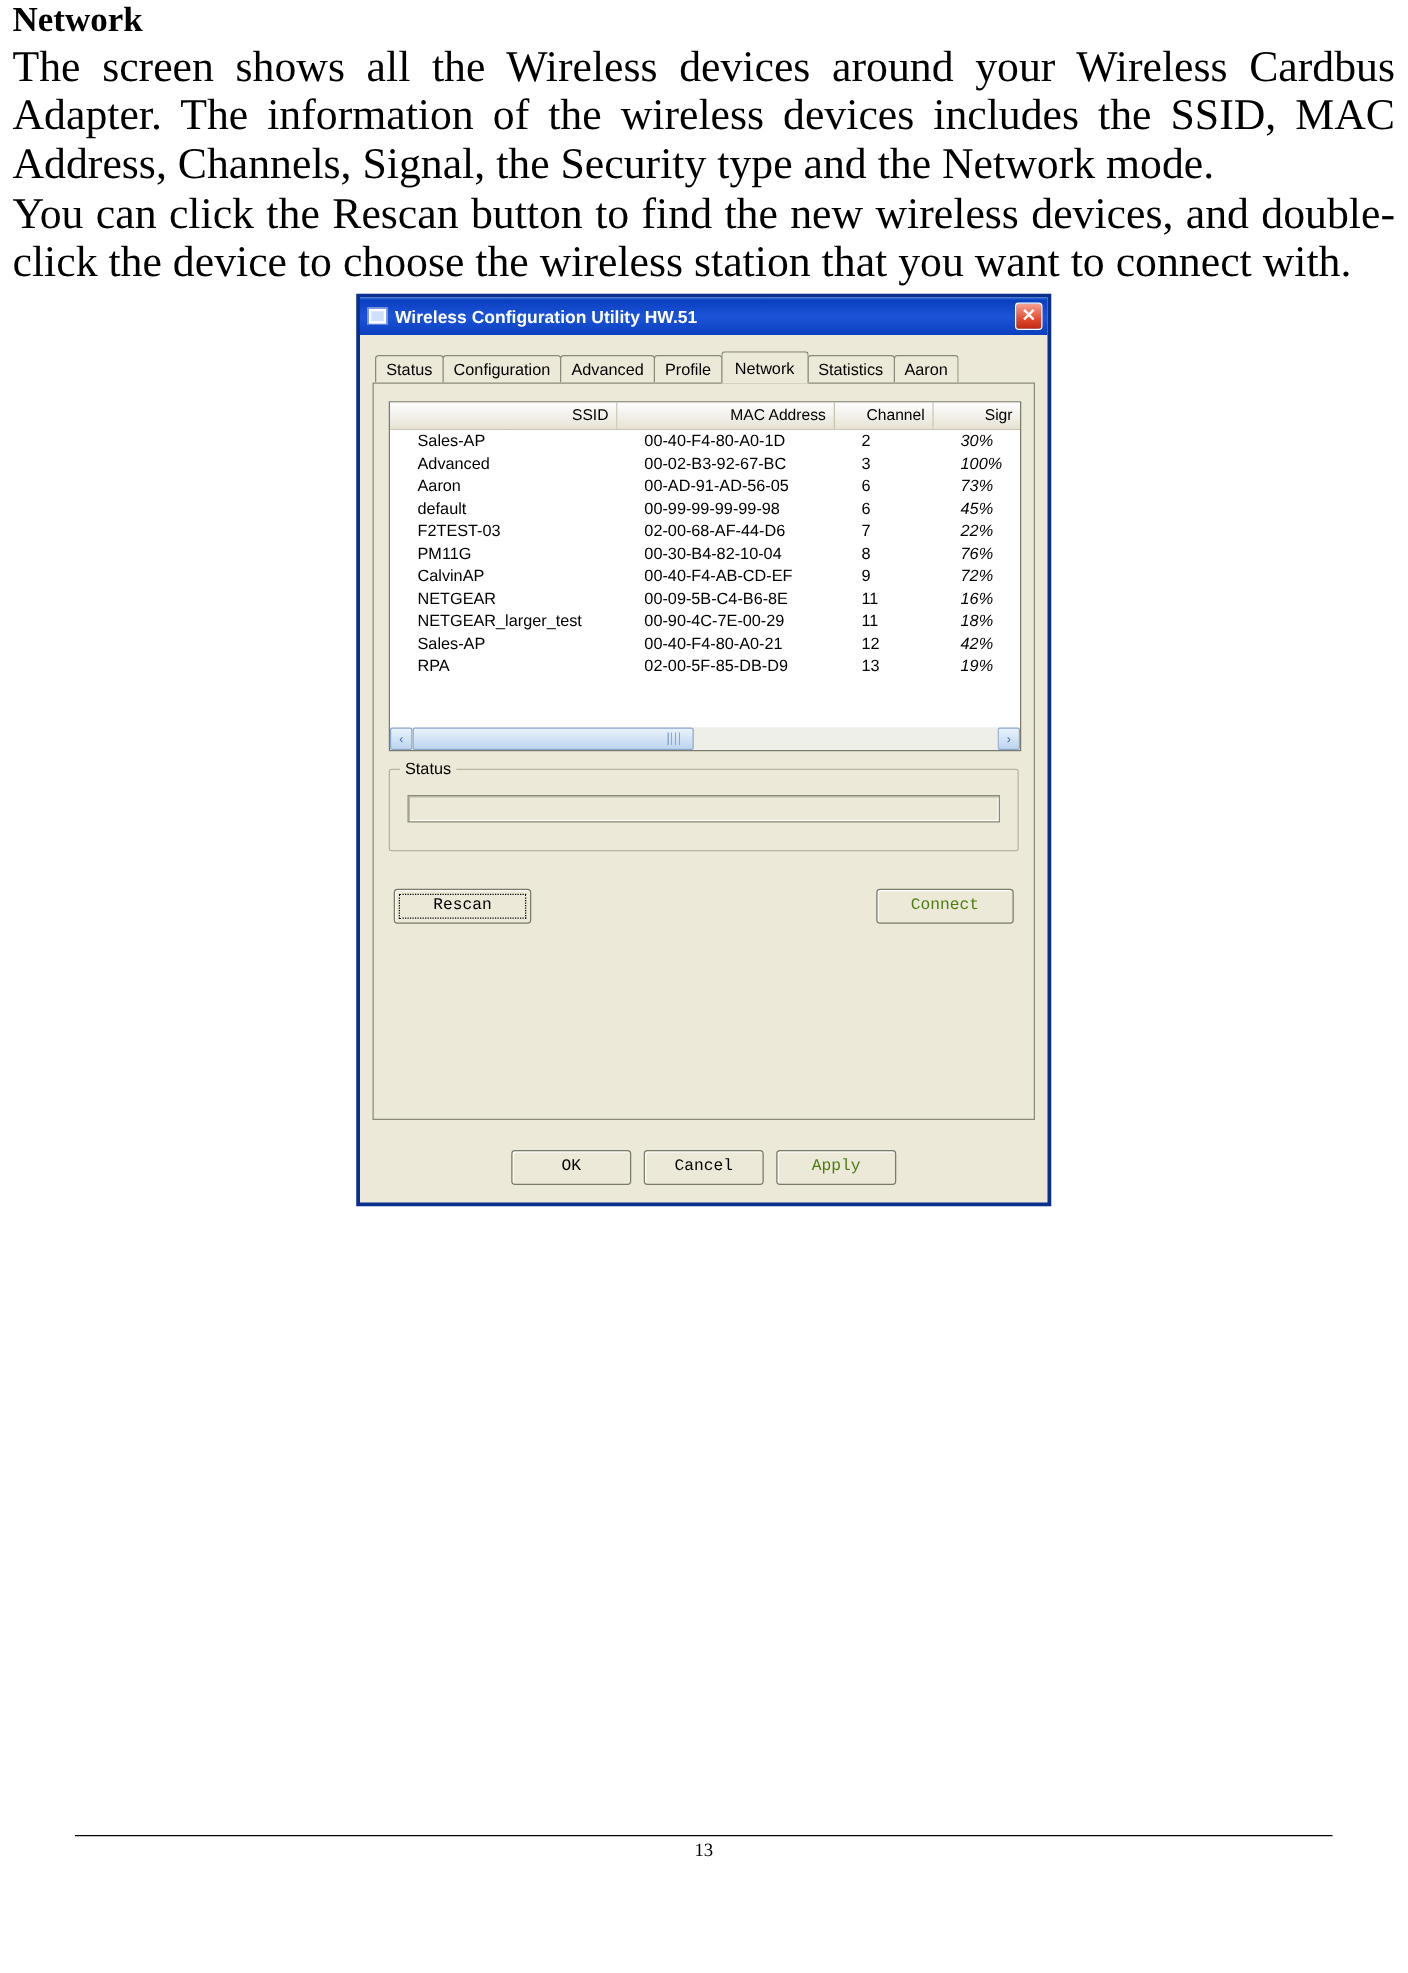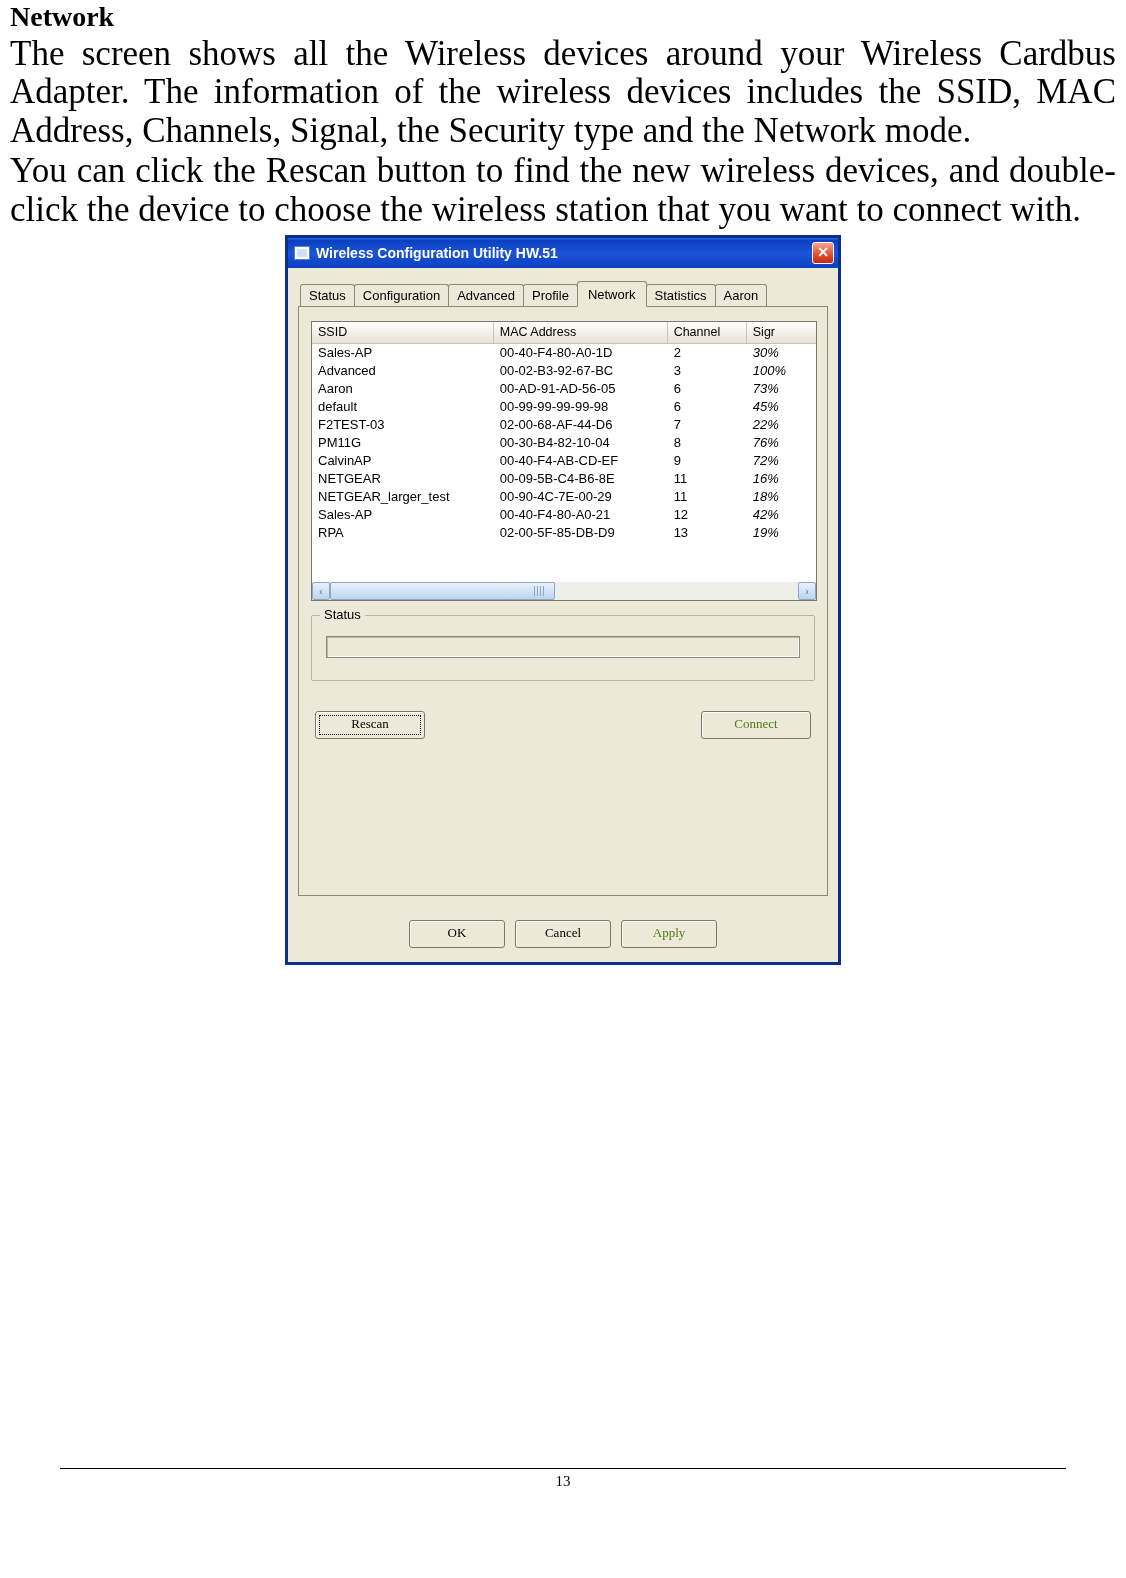--- a/index.html
+++ b/index.html
@@ -130,38 +130,39 @@
     border-bottom: 1px solid #c8c4b4;
     height: 22px;
     font-size: 12.5px;
   }
   .lv-col {
     border-right: 1px solid #c8c4b4;
     padding: 3px 6px 0 6px;
     background: linear-gradient(to bottom, #fefefe, #e6e3d5);
     white-space: nowrap;
     overflow: hidden;
+    text-align: right;
   }
   .c-ssid { width: 184px; }
   .c-mac  { width: 176px; }
   .c-chan { width: 80px; }
   .c-sig  { width: 70px; border-right:none; }
   .lv-rows {
     position: absolute;
     top: 22px; left:0; right:0; bottom:18px;
     overflow: hidden;
     font-size: 13px;
   }
   .lv-row {
     display: flex;
     height: 18px;
     line-height: 18px;
     white-space: nowrap;
   }
-  .lv-cell { padding: 0 6px; overflow:hidden; }
+  .lv-cell { padding: 0 22px; overflow:hidden; }
   .lv-cell.c-ssid { width:184px; }
   .lv-cell.c-mac  { width:176px; }
   .lv-cell.c-chan { width:80px; }
   .lv-cell.c-sig  { width:70px;font-style:italic; }
   
   .hscroll {
     position: absolute;
     left:0; right:0; bottom:0;
     height: 18px;
     background: #efefea;
@@ -224,21 +225,21 @@
     justify-content: space-between;
     margin-top: 30px;
     padding: 0 4px;
   }
   .btn {
     min-width: 110px;
     height: 28px;
     border: 1px solid #7a7a6a;
     background: #ece9d8;
     border-radius: 3px;
-    font-family: Liberation Serif, serif;
+    font-family: Liberation Mono, monospace;
     font-size: 13px;
     text-align: center;
     line-height: 24px;
     box-shadow: inset 1px 1px 0 #fff;
     cursor: pointer;
   }
   .btn.focus {
     outline: 1px dotted #000;
     outline-offset: -5px;
   }

